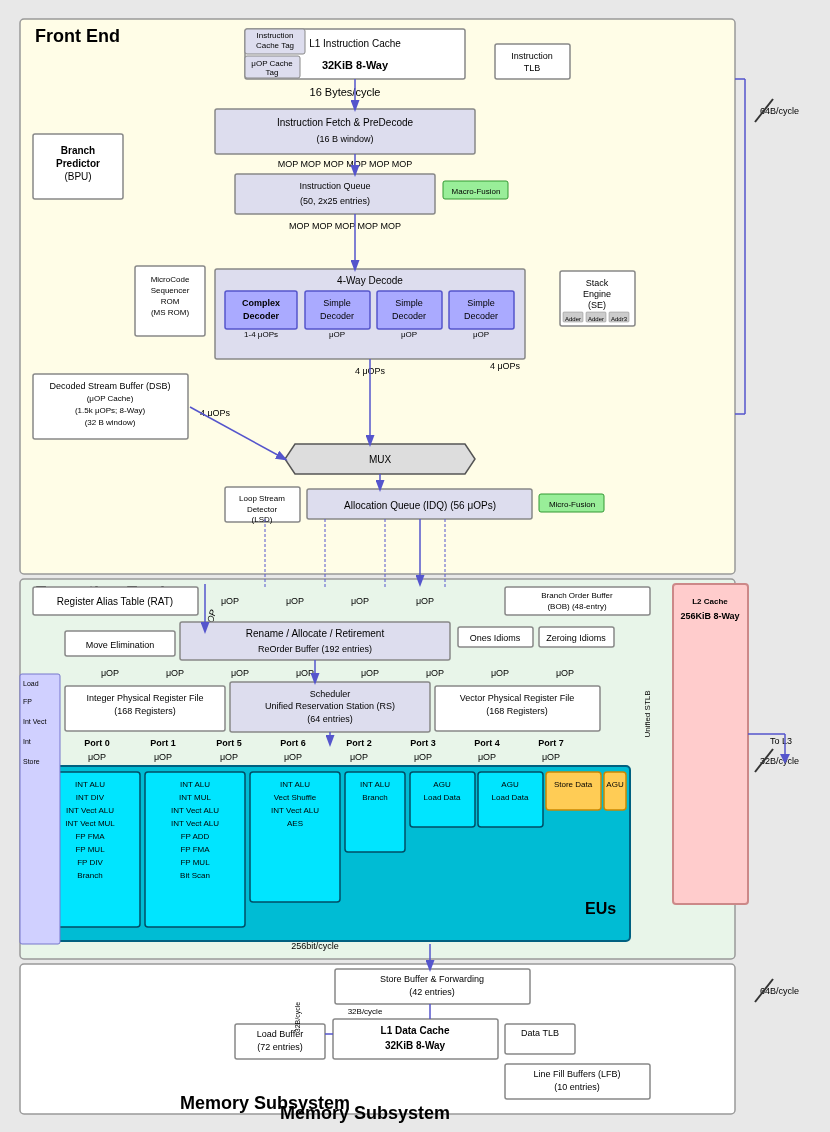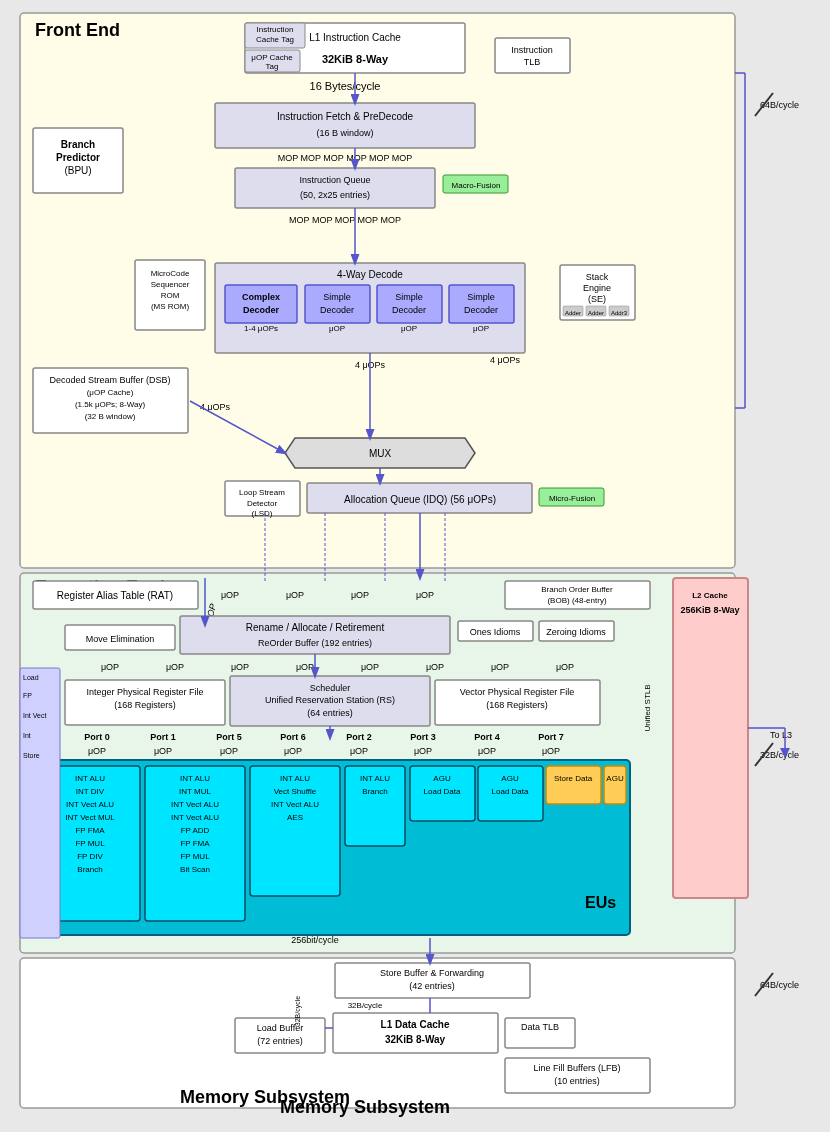--- a/index.html
+++ b/index.html
@@ -8,21 +8,21 @@
       min-height: 1132px;
       background: #e8e8e8;
       font-family: Arial, sans-serif;
       font-size: 10px;
       position: relative;
       overflow: hidden;
     }
 
     .main-container {
       width: 800px;
-      margin: 8px auto;
+      margin: 14px auto;
       position: relative;
     }
   </style>
 </head>
 <body>
 
 <div class="main-container">
   
   <svg viewBox="0 0 800 1110" width="800" height="1110" xmlns="http://www.w3.org/2000/svg">
 

